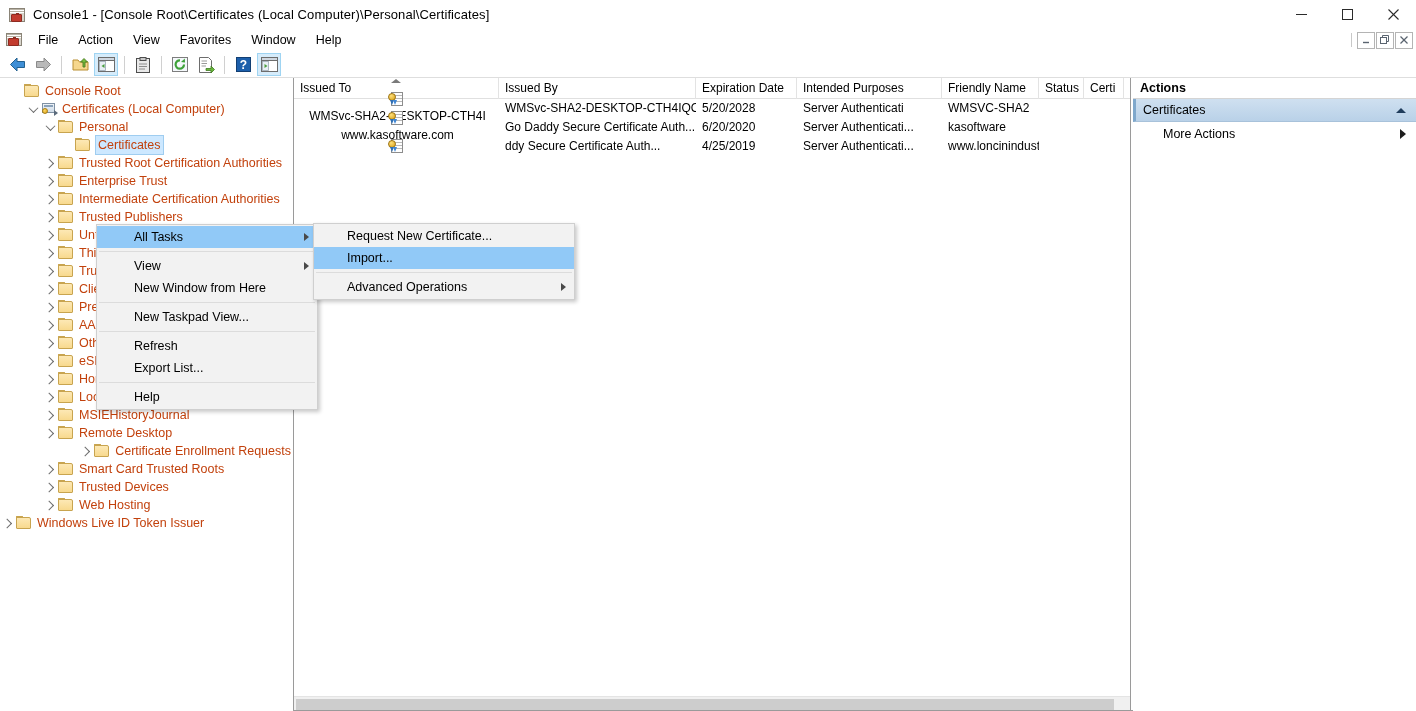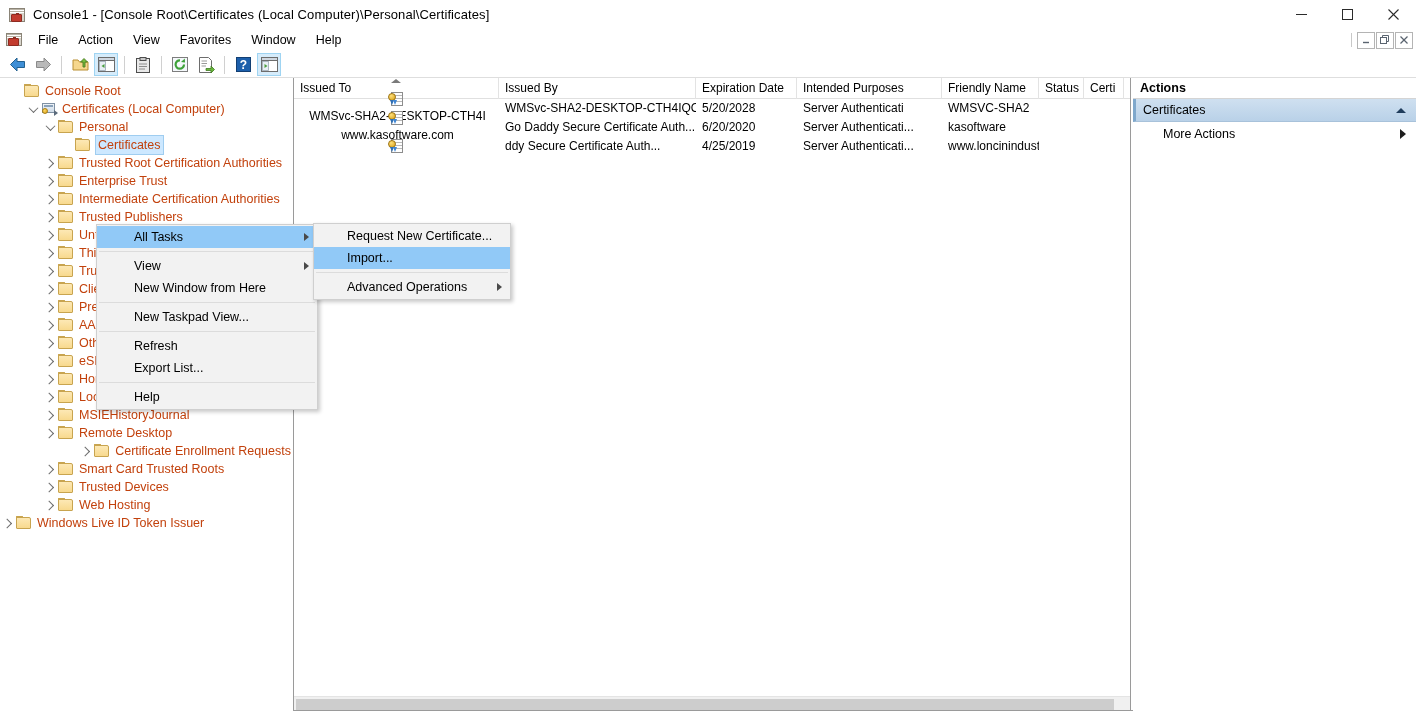--- a/index.html
+++ b/index.html
@@ -458,21 +458,21 @@
   }
   .ctx-sub {
     position: absolute;
     right: 8px;
     width: 0; height: 0;
     border-top: 4px solid transparent;
     border-bottom: 4px solid transparent;
     border-left: 5px solid #4a4a4a;
   }
   #ctx-main { left: 96px; top: 146px; width: 222px; }
-  #ctx-sub  { left: 313px; top: 145px; width: 198px; }
+  #ctx-sub  { left: 313px; top: 145px; width: 262px; }
   #ctx-sub .ctx-item { padding-left: 33px; }
 
   
   .bottom-edge {
     position: absolute;
     left: 293px; bottom: 0;
     width: 840px; height: 1px;
     background: #9a9a9a;
   }
 </style>

